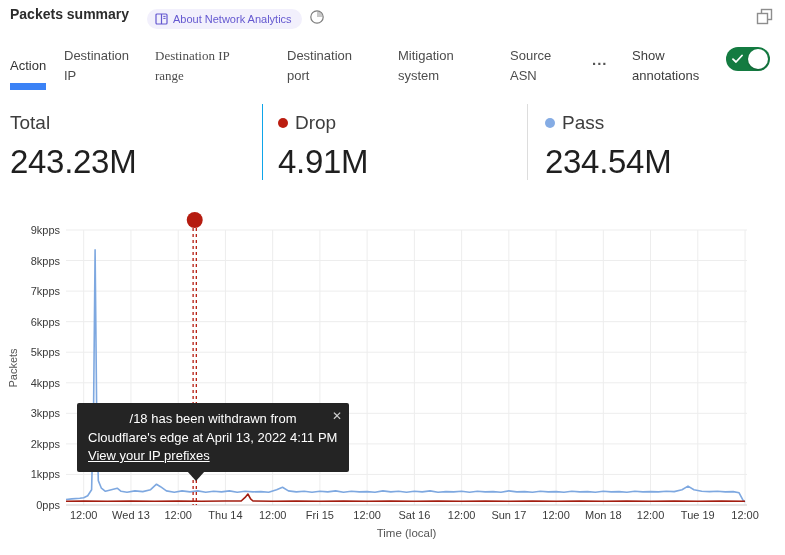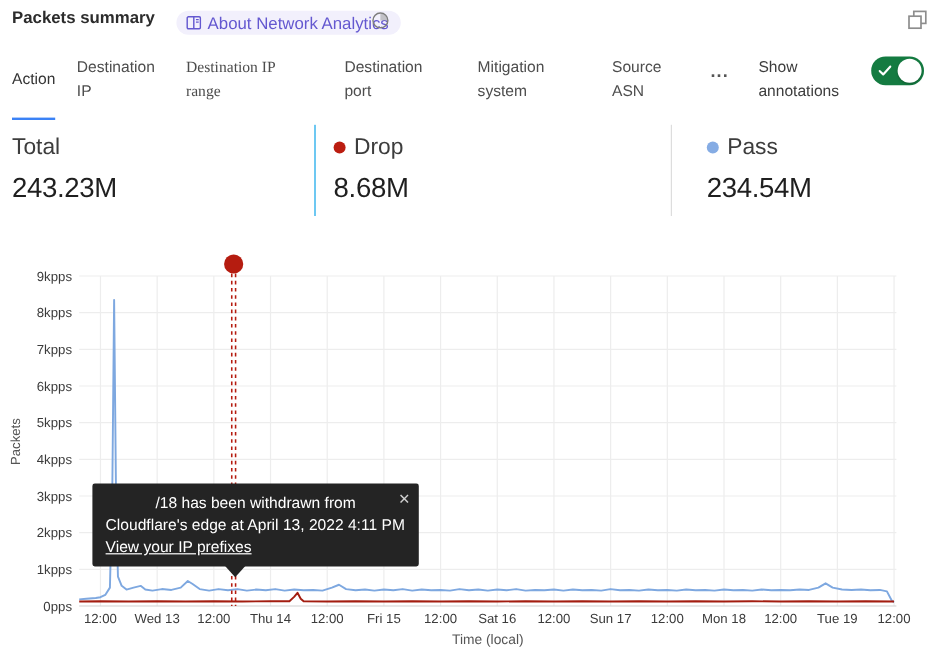--- a/index.html
+++ b/index.html
@@ -1,43 +1,43 @@
 <!DOCTYPE html>
 <html><head>
 <meta charset="utf-8">
 <style>
   html,body{margin:0;padding:0;background:#fff;}
   .page{position:relative;width:785px;height:555px;background:#fff;overflow:hidden;
         font-family:"Liberation Sans","DejaVu Sans",sans-serif;color:#333;}
   
   .title{position:absolute;left:10px;top:6px;font-size:14px;font-weight:bold;color:#2c2c2c;margin:0;}
   .badge{position:absolute;left:147px;top:9px;height:20px;display:flex;align-items:center;gap:5px;
-         padding:0 10px 0 8px;background:#f2f0fc;border-radius:10px;color:#6458d0;font-size:14px;cursor:pointer;}
+         padding:0 10px 0 8px;background:#f2f0fc;border-radius:10px;color:#6458d0;font-size:11px;cursor:pointer;}
   .clock-ic{position:absolute;left:309px;top:9px;width:16px;height:16px;cursor:pointer;}
   .win-ic{position:absolute;right:12px;top:8px;width:17px;height:17px;cursor:pointer;}
   
   .tabs{position:absolute;left:0;top:44px;width:785px;height:54px;}
   .tab{position:absolute;font-size:13px;line-height:1.5;color:#4d4d4d;cursor:pointer;}
-  .tab.active{color:#333;border-bottom:2px solid #3b82f6;padding-bottom:22px;}
+  .tab.active{color:#333;border-bottom:7px solid #3b82f6;padding-bottom:7px;}
   .more-dots{position:absolute;left:592px;top:51px;font-size:15px;font-weight:bold;color:#555;
              letter-spacing:1px;cursor:pointer;}
   .annot-label{position:absolute;left:620px;top:46px;width:86px;font-size:13px;line-height:1.55;color:#3d3d3d;margin-left:12px;}
   .toggle{position:absolute;left:726px;top:47px;width:44px;height:24px;border-radius:12px;background:#147b41;cursor:pointer;}
   .toggle .knob{position:absolute;right:2px;top:2px;width:20px;height:20px;border-radius:50%;background:#fff;
                 box-shadow:0 1px 2px rgba(0,0,0,.25);}
   .toggle svg{position:absolute;left:6px;top:7px;}
   
   .stats{position:absolute;left:10px;top:104px;width:765px;height:76px;display:flex;}
   .stat{box-sizing:border-box;padding-top:8px;}
   .stat.s1{width:252px;}
   .stat.s2{width:265px;border-left:1px solid #0ea5e9;padding-left:15px;}
-  .stat.s3{flex:1;border-left:1px solid #ddd;padding-left:29px;margin-left:32px;}
+  .stat.s3{flex:1;border-left:1px solid #ddd;padding-left:17px;}
   .stat-head{display:flex;align-items:center;gap:7px;font-size:19px;color:#3d3d3d;margin-bottom:9px;}
   .dot{width:10px;height:10px;border-radius:50%;display:inline-block;}
-  .stat-value{font-size:23px;color:#1f1f1f;letter-spacing:-0.3px;}
+  .stat-value{font-size:33px;color:#1f1f1f;letter-spacing:-0.3px;}
   
   .chart-wrap{position:absolute;left:0;top:200px;width:785px;height:355px;}
   .chart-wrap svg{font-family:"Liberation Sans","DejaVu Sans",sans-serif;}
   
   .tooltip{position:absolute;left:77px;top:403px;width:272px;box-sizing:border-box;background:#242424;
            color:#fff;font-size:13px;line-height:18.5px;padding:7px 11px 6px;border-radius:2px;z-index:5;}
   .tooltip .t1{text-align:center;}
   .tooltip .t3{color:#fff;text-decoration:underline;cursor:pointer;display:inline-block;}
   .tooltip .close{position:absolute;right:7px;top:4px;color:#cfcfcf;font-size:12px;cursor:pointer;}
   .tooltip .arrow{position:absolute;left:110px;bottom:-9px;width:0;height:0;
@@ -99,21 +99,21 @@
       <div class="stat-head">
         <span>Total</span>
       </div>
       <div class="stat-value">243.23M</div>
     </div>
     <div class="stat s2">
       <div class="stat-head">
         <span class="dot" style="background-color: rgb(187, 29, 16);"></span>
         <span>Drop</span>
       </div>
-      <div class="stat-value">8.68M</div>
+      <div class="stat-value">4.91M</div>
     </div>
     <div class="stat s3">
       <div class="stat-head">
         <span class="dot" style="background-color: rgb(133, 172, 228);"></span>
         <span>Pass</span>
       </div>
       <div class="stat-value">234.54M</div>
     </div>
   </div>
 

